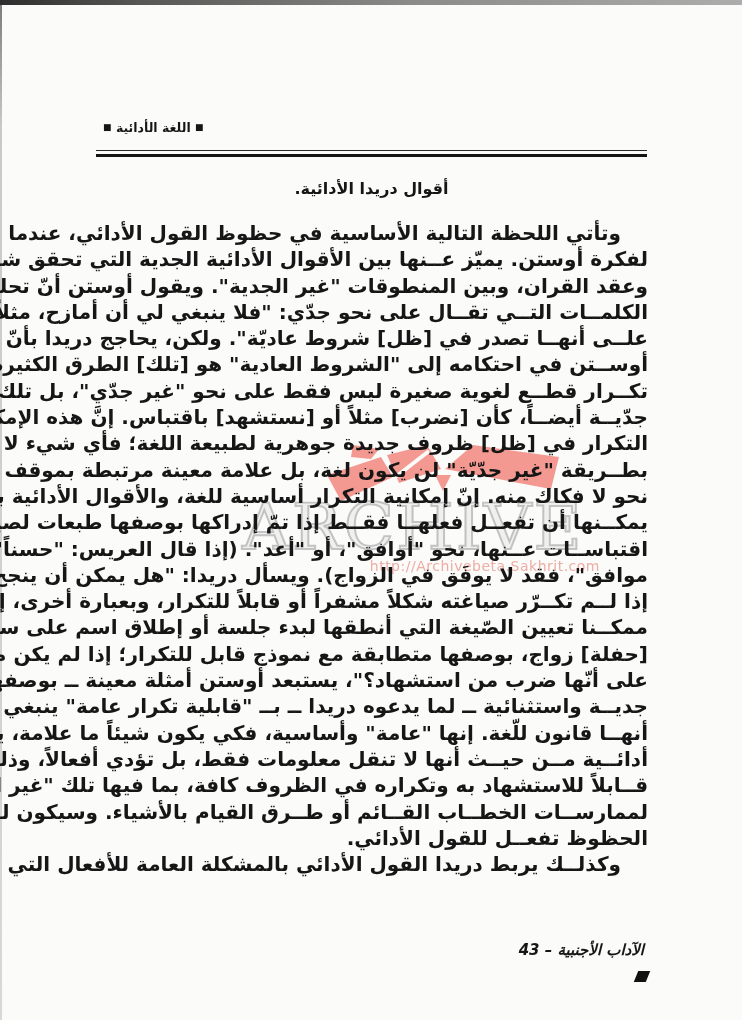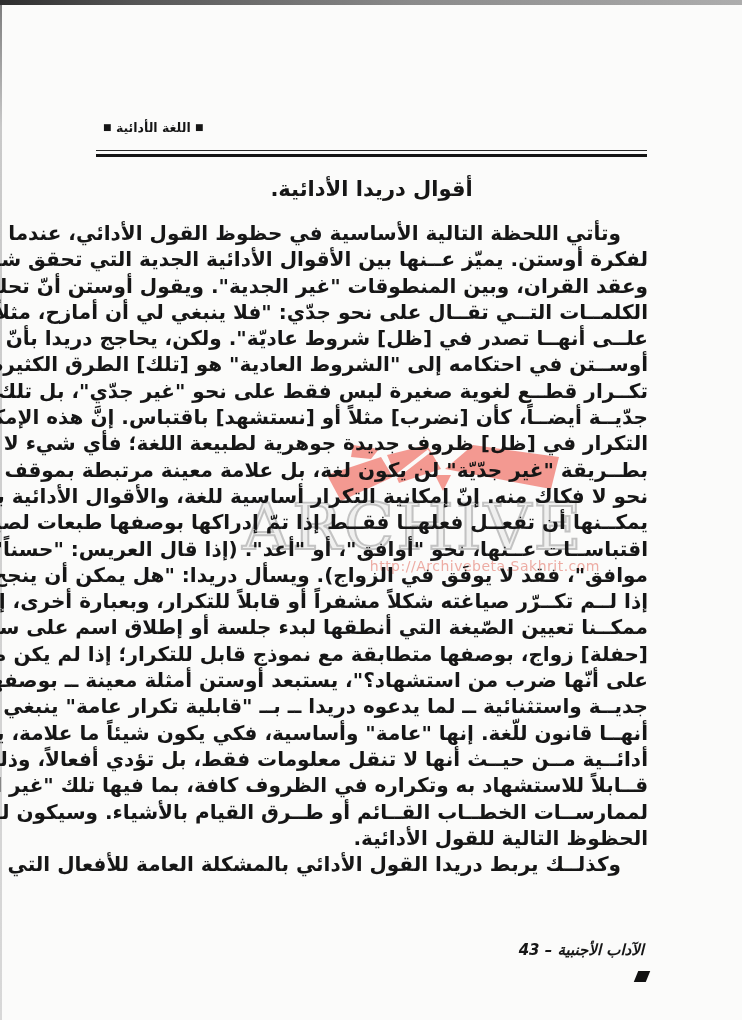--- a/index.html
+++ b/index.html
@@ -29,21 +29,21 @@
   }
   .header .sq { font-size:9px; vertical-align:2px; }
   .header-rule {
     position:absolute; top:150px; left:96px; width:551px; height:3px;
     border-top:1.5px solid #2a2a2a; border-bottom:3px solid #141414;
   }
   
   .title {
     position:absolute; top:174px; left:96px; width:551px;
     text-align:center; direction:rtl;
-    font-size:21px; font-weight:bold; line-height:30px;
+    font-size:16px; font-weight:bold; line-height:30px;
   }
   
   .watermark { position:absolute; inset:0; z-index:0; }
   .wm-book { position:absolute; left:323px; top:443px; width:238px; height:72px; }
   .wm-archive {
     position:absolute; left:228px; top:492px; width:370px;
     text-align:center;
     font-family:"DejaVu Serif", serif;
     font-size:66px; line-height:72px; letter-spacing:2px;
     color:rgba(215,215,215,0.30);
@@ -137,21 +137,21 @@
       <div class="line">موافق"، فقد لا يوفَق في الزواج). ويسأل دريدا: "هل يمكن أن ينجح القول الأدائي</div>
       <div class="line">إذا لــم تكــرّر صياغته شكلاً مشفراً أو قابلاً للتكرار، وبعبارة أخرى، إذا لم يكن</div>
       <div class="line">ممكــنا تعيين الصّيغة التي أنطقها لبدء جلسة أو إطلاق اسم على سفينة أو افتتاح</div>
       <div class="line">[حفلة] زواج، بوصفها متطابقة مع نموذج قابل للتكرار؛ إذا لم يكن ممكناً تحديدها</div>
       <div class="line">على أنّها ضرب من استشهاد؟"، يستبعد أوستن أمثلة معينة ــ بوصفها شاذّة وغير</div>
       <div class="line">جديــة واستثنائية ــ لما يدعوه دريدا ــ بــ "قابلية تكرار عامة" ينبغي عدّها على</div>
       <div class="line">أنهــا قانون للّغة. إنها "عامة" وأساسية، فكي يكون شيئاً ما علامة، يجب أن يكون</div>
       <div class="line">أدائــية مــن حيــث أنها لا تنقل معلومات فقط، بل تؤدي أفعالاً، وذلك بتكرارها</div>
       <div class="line">قــابلاً للاستشهاد به وتكراره في الظروف كافة، بما فيها تلك "غير الجدية"، فاللغة</div>
       <div class="line">لممارســات الخطــاب القــائم أو طــرق القيام بالأشياء. وسيكون لهذا أهميته في</div>
-      <div class="line end">الحظوظ التالية للقول الأدائية.</div>
+      <div class="line end">الحظوظ تفعــل للقول الأدائي.</div>
       <div class="line indent end">وكذلــك يربط دريدا القول الأدائي بالمشكلة العامة للأفعال التي تكوّن [شيئاً</div>
     </div>
 
   <div class="footer">
     <span class="footer-label">43 – الآداب الأجنبية</span>
     <span class="footer-rule"></span>
     <span class="footer-square"></span>
   </div>
 
 </div>

